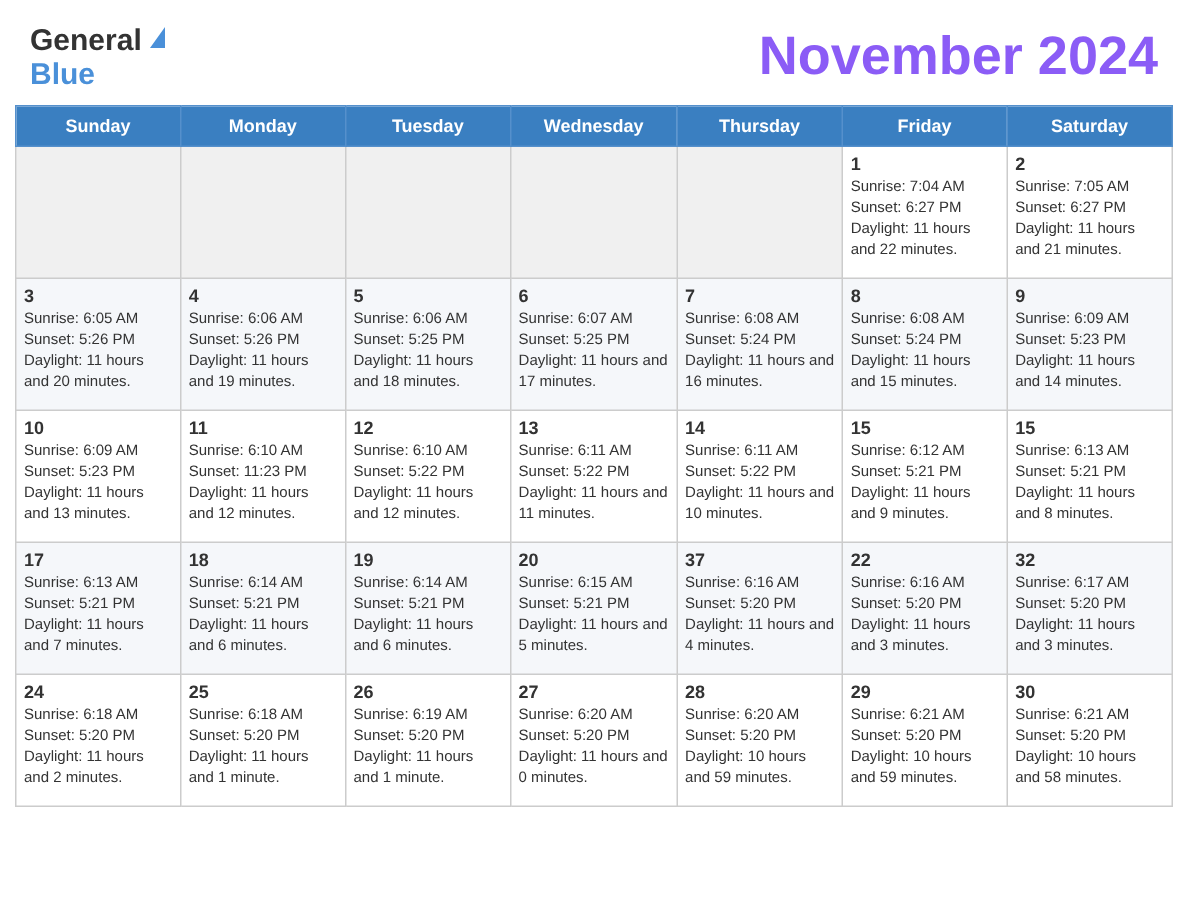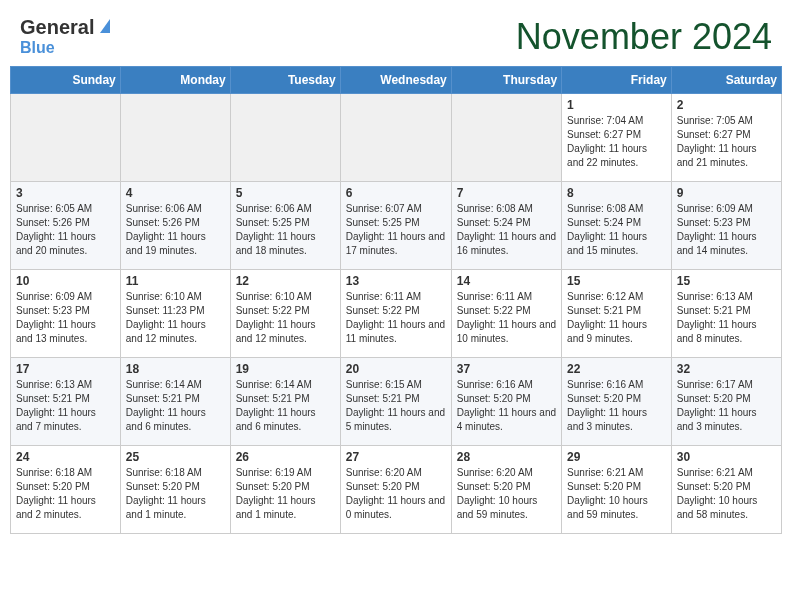--- a/index.html
+++ b/index.html
@@ -23,39 +23,39 @@
     .logo-line {
       display: flex;
       align-items: center;
       justify-content: space-between;
     }
     .title-area {
       text-align: right;
     }
     .month-title {
       font-size: 36px;
-      font-weight: normal;
-      color: #14532d;
+      font-weight: bold;
+      color: #8b5cf6;
     }
     .subtitle {
       font-size: 14px;
       color: #555;
     }
     .calendar {
       width: 100%;
       border-collapse: collapse;
       margin: 0;
     }
     .calendar th {
       background-color: #3a7fc1;
       color: #fff;
       font-size: 12px;
       font-weight: bold;
       padding: 6px 4px;
-      text-align: right;
+      text-align: center;
       border: 1px solid #5590cc;
     }
     .calendar td {
       border: 1px solid #ccc;
       vertical-align: top;
       padding: 4px 5px;
       width: 113px;
       min-height: 80px;
       height: 88px;
       background: #fff;
@@ -89,21 +89,21 @@
   <div class="logo">
     <div class="logo-line">
       <span style="font-size:20px;font-weight:bold;color:#333;">General</span>
       <span style="display:inline-block;margin-left:2px;">
         <svg width="18" height="18" viewBox="0 0 18 18">
           <polygon points="4,16 14,16 14,2" fill="#4a90d9"></polygon>
         </svg>
       </span>
     </div>
     <div>
-      <span style="font-size:16px;font-weight:bold;color:#4a90d9;">Blue</span>
+      <span style="font-size:20px;font-weight:bold;color:#4a90d9;">Blue</span>
     </div>
   </div>
   <div class="title-area">
     <div class="month-title">November 2024</div>
   </div>
 </div>
 
 <div class="wrapper">
   <table class="calendar">
     <thead>

